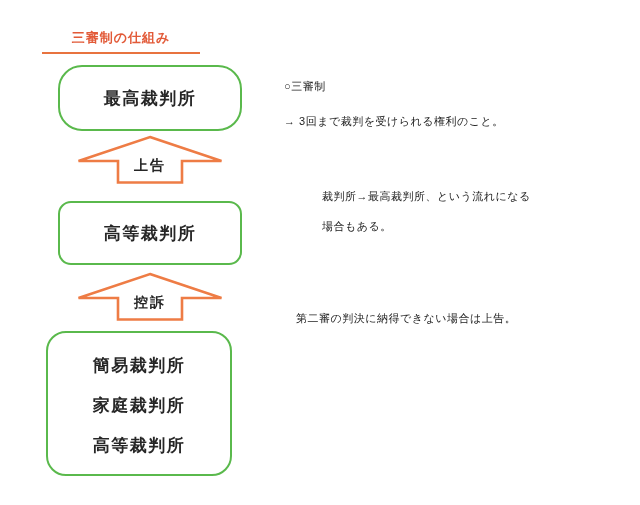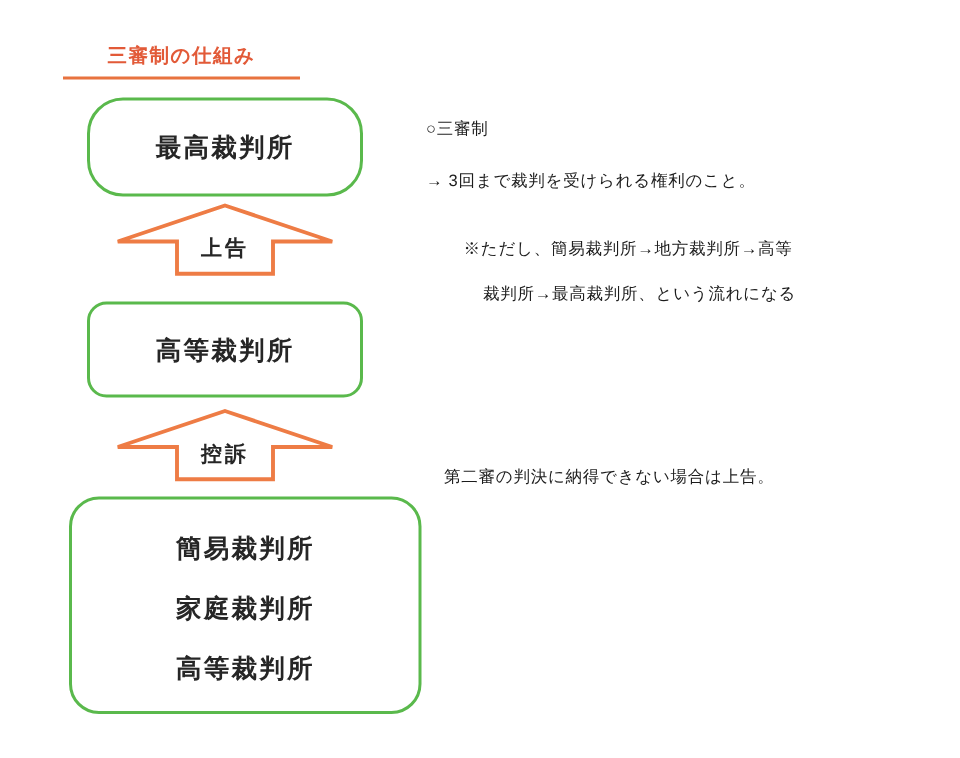--- a/index.html
+++ b/index.html
@@ -40,21 +40,21 @@
     background: #ffffff;
     display: flex;
     flex-direction: column;
     align-items: center;
     justify-content: center;
     box-sizing: border-box;
   }
   .court-box.box1 { left: 58px; top: 65px;  width: 184px; height: 66px; border-radius: 24px; }
   .court-box.box2 { left: 58px; top: 201px; width: 184px; height: 64px; border-radius: 13px; }
   .court-box.box3 {
-    left: 46px; top: 331px; width: 235px; height: 145px; border-radius: 20px;
+    left: 46px; top: 331px; width: 186px; height: 145px; border-radius: 20px;
     justify-content: space-around;
     padding: 12px 0 8px 0;
   }
   .court-label {
     font-size: 17px;
     font-weight: bold;
     letter-spacing: 1.5px;
     color: var(--ink);
     font-family: "Liberation Sans", sans-serif;
   }
@@ -136,17 +136,17 @@
   </div>
 
   <div class="court-box box3">
     <span class="court-label">簡易裁判所</span>
     <span class="court-label">家庭裁判所</span>
     <span class="court-label">高等裁判所</span>
   </div>
 
   <div class="note note-heading">○三審制</div>
   <div class="note note-definition">→ 3回まで裁判を受けられる権利のこと。</div>
-  <div class="note note-caveat-1">※ただし、簡易裁判所→地方裁判所→高等</div>
   <div class="note note-caveat-2">裁判所→最高裁判所、という流れになる</div>
+  <div class="note note-caveat-3">場合もある。</div>
   <div class="note note-point-2">第二審の判決に納得できない場合は上告。</div>
 
 </div>
 
 </body></html>

